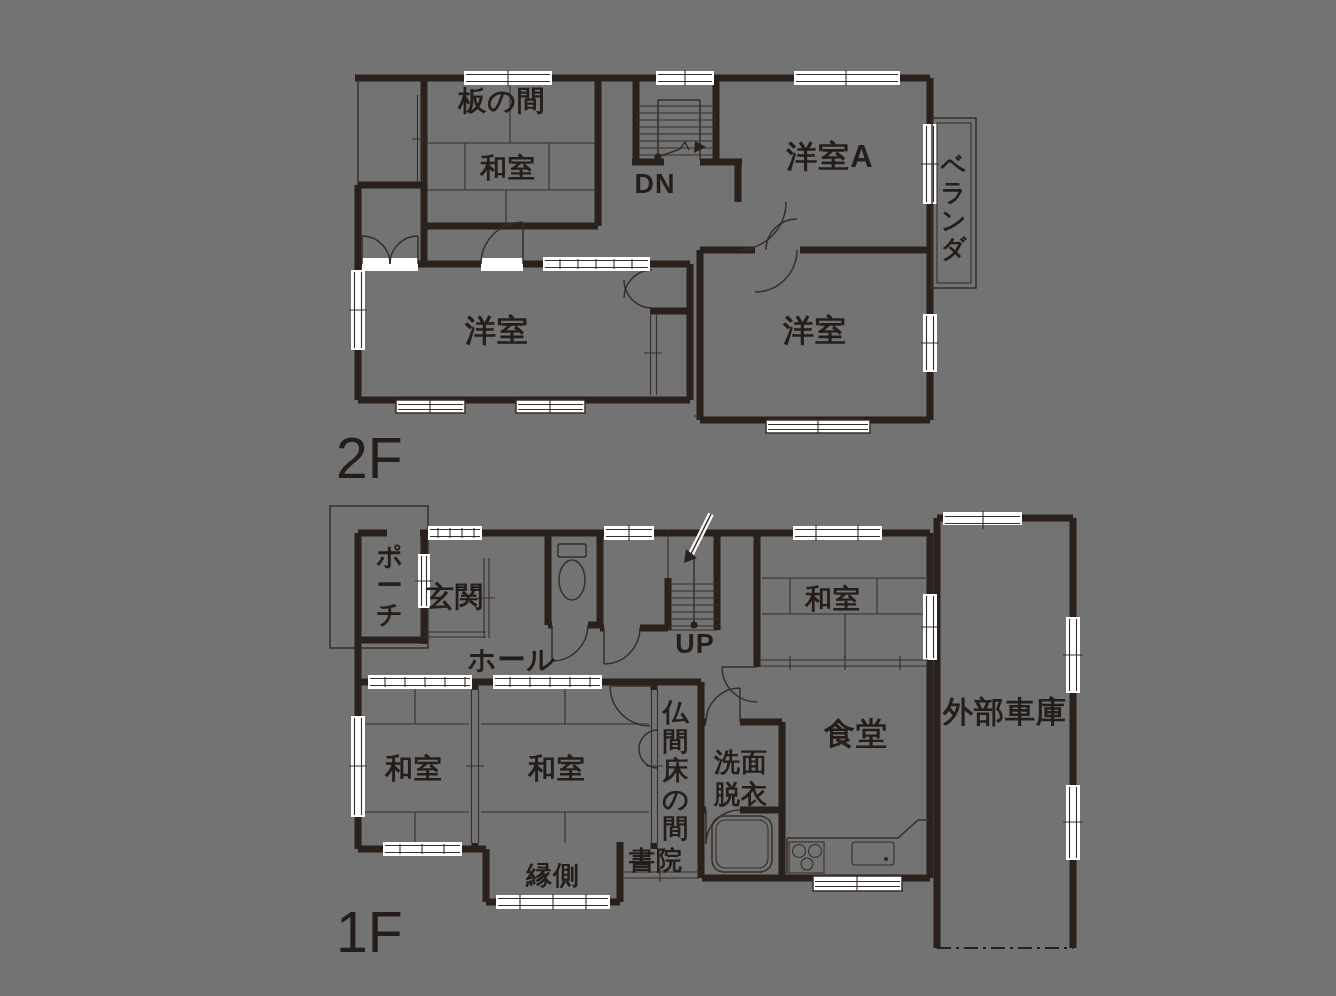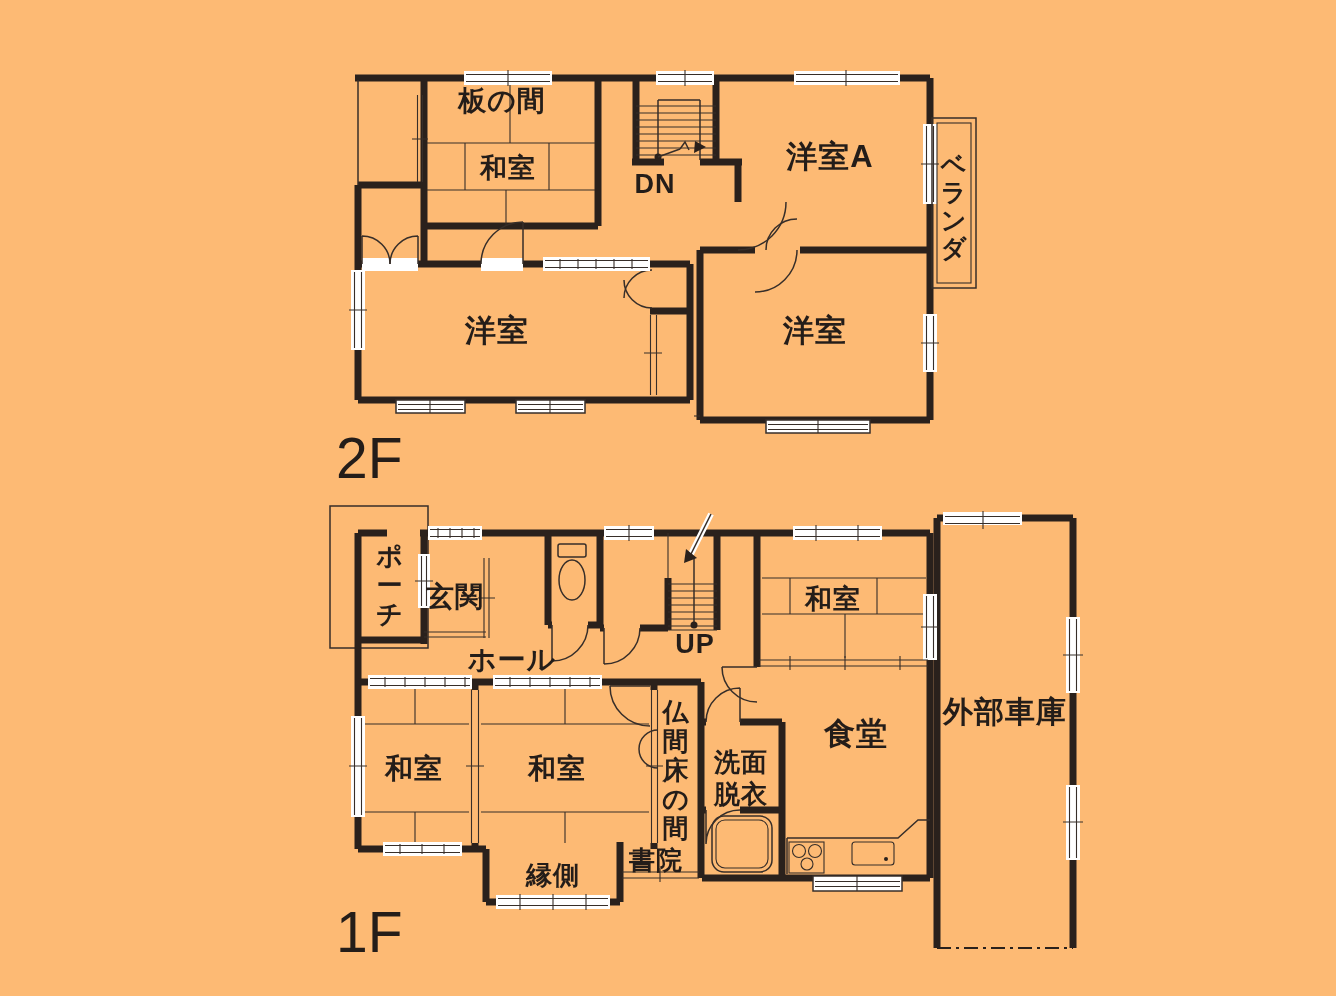--- a/index.html
+++ b/index.html
@@ -1,16 +1,16 @@
 <!DOCTYPE html>
 <html><head>
 <meta charset="utf-8">
 <style>
   html,body{margin:0;padding:0;background:#ffffff;}
-  #stage{position:relative;width:1336px;height:996px;background:#fdba74;overflow:hidden;
+  #stage{position:relative;width:1336px;height:996px;background:#737373;overflow:hidden;
          font-family:"Liberation Sans","DejaVu Sans",sans-serif;}
   svg{position:absolute;left:0;top:0;}
   
   .w{stroke:#2a211c;stroke-width:7;fill:none;stroke-linecap:butt;}
   
   .t{stroke:#372e29;stroke-width:1.5;fill:none;}
   .t2{stroke:#372e29;stroke-width:1.1;fill:none;}
   
   .gap{fill:#ffffff;stroke:none;}
   

